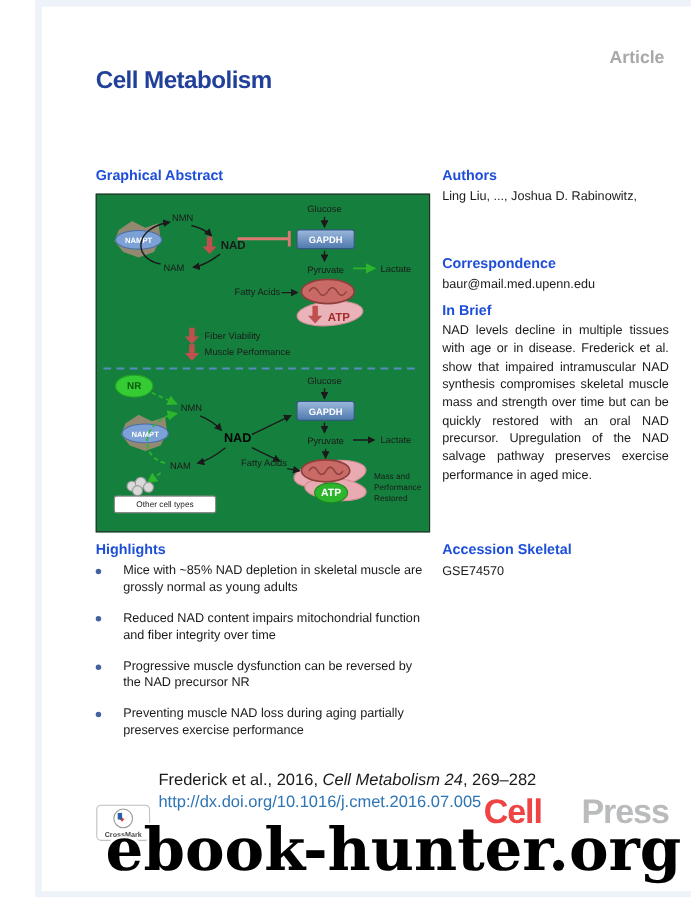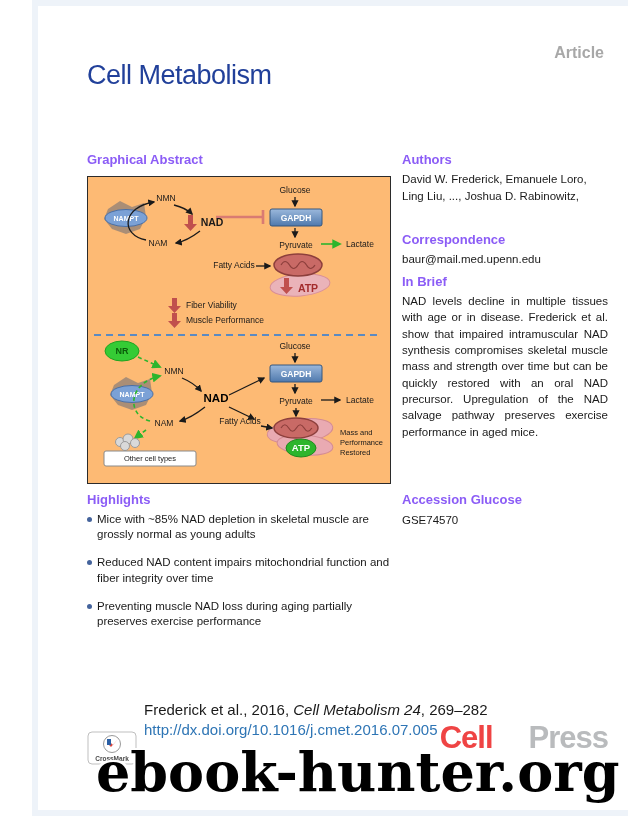--- a/index.html
+++ b/index.html
@@ -4,31 +4,31 @@
 <style>
   * { margin:0; padding:0; box-sizing:border-box; }
   html,body { background:#ffffff; }
   .page {
     position:relative; width:628px; height:816px; background:#fff;
     font-family:"Liberation Sans", sans-serif; color:#1a1a1a; overflow:hidden;
     box-shadow: inset 0 0 0 6px #eef3f9;
     margin-left: 32px;
   }
   .article-label { position:absolute; top:44px; right:56px; font-size:16px; font-weight:bold; color:#a8a8a8; }
-  .journal-logo { position:absolute; top:60px; left:55px; font-size:27px; font-weight:normal; color:#21409a; letter-spacing:-0.5px; }
+  .journal-logo { position:absolute; top:60px; left:55px; font-size:22px; font-weight:bold; color:#21409a; letter-spacing:-0.5px; }
   .paper-title { position:absolute; top:98px; left:55px; width:520px; font-size:18.5px; font-weight:bold; color:#000; line-height:1.3; }
-  .sec-head { font-size:13px; font-weight:bold; color:#8b5cf6; }
+  .sec-head { font-size:13px; font-weight:bold; color:#1d4ed8; }
   .pos { position:absolute; }
-  .figure-box { position:absolute; top:176px; left:55px; width:304px; height:308px; border:1.5px solid #2b2b2b; background:#fdba74; }
+  .figure-box { position:absolute; top:176px; left:55px; width:304px; height:308px; border:1.5px solid #2b2b2b; background:#15803d; }
   .right-col { width:206px; }
   .body-text { font-size:11.5px; color:#1a1a1a; line-height:1.42; }
   .authors-line { font-size:11.5px; line-height:1.45; }
   .brief-text { text-align:justify; }
   .hl-list { list-style:none; width:306px; }
-  .hl-item { display:flex; gap:5px; margin-bottom:13px; font-size:11.5px; line-height:1.32; }
+  .hl-item { display:flex; gap:20px; margin-bottom:13px; font-size:11.5px; line-height:1.32; }
   .hl-dot { width:5px; height:5px; border-radius:50%; background:#44639c; margin-top:5px; flex:none; }
   .footer-cite { position:absolute; left:112px; top:700px; font-size:15px; line-height:1.34; color:#1a1a1a; }
   .it { font-style:italic; }
   .doi-link { color:#2e75b5; }
   .crossmark { position:absolute; left:55px; top:731px; }
   .cellpress { position:absolute; right:52px; top:720px; font-size:31px; font-weight:800; letter-spacing:-1px; }
   .cp-cell { color:#ef4444; }
   .cp-press { color:#b9bbbd;padding-left:36px; }
   .watermark {
     position:absolute; left:64px; top:740px; z-index:10;
@@ -172,21 +172,20 @@
 
         <text x="252" y="258" class="t75">Mass and</text>
         <text x="252" y="268" class="t75">Performance</text>
         <text x="252" y="278" class="t75">Restored</text>
       </g>
     </svg>
   </div>
 
   <div class="sec-head pos" style="top:152px; left:370px;">Authors</div>
   <div class="pos right-col" style="top:171px; left:370px;">
-    <div class="authors-line">David W. Frederick, Emanuele Loro,</div>
     <div class="authors-line">Ling Liu, ..., Joshua D. Rabinowitz,</div>
   </div>
 
   <div class="sec-head pos" style="top:232px; left:370px;">Correspondence</div>
   <div class="pos body-text" style="top:251px; left:370px;">baur@mail.med.upenn.edu</div>
 
   <div class="sec-head pos" style="top:274px; left:370px;">In Brief</div>
   <div class="pos right-col body-text brief-text" style="top:293px; left:370px;">NAD levels decline in multiple tissues with age or in disease. Frederick et al. show that impaired intramuscular NAD synthesis compromises skeletal muscle mass and strength over time but can be quickly restored with an oral NAD precursor. Upregulation of the NAD salvage pathway preserves exercise performance in aged mice.</div>
 
   <div class="sec-head pos" style="top:492px; left:55px;">Highlights</div>
@@ -194,25 +193,29 @@
     <li class="hl-item">
         <span class="hl-dot"></span>
         <span>Mice with ~85% NAD depletion in skeletal muscle are grossly normal as young adults</span>
       </li>
     <li class="hl-item">
         <span class="hl-dot"></span>
         <span>Reduced NAD content impairs mitochondrial function and fiber integrity over time</span>
       </li>
     <li class="hl-item">
         <span class="hl-dot"></span>
+        <span>Progressive muscle dysfunction can be reversed by the NAD precursor NR</span>
+      </li>
+    <li class="hl-item">
+        <span class="hl-dot"></span>
         <span>Preventing muscle NAD loss during aging partially preserves exercise performance</span>
       </li>
   </ul>
 
-  <div class="sec-head pos" style="top:492px; left:370px;">Accession Glucose</div>
+  <div class="sec-head pos" style="top:492px; left:370px;">Accession Skeletal</div>
   <div class="pos body-text" style="top:512px; left:370px;">GSE74570</div>
 
   <div class="crossmark">
     <svg width="50" height="34" viewBox="0 0 50 34">
       <rect x="1" y="1" width="48" height="32" rx="4" fill="#fff" stroke="#bfbfbf"></rect>
       <circle cx="25" cy="13" r="8.5" fill="#fff" stroke="#9a9a9a"></circle>
       <polygon points="20,12 24,16 31,8 26,14 23,11" fill="#d64541"></polygon>
       <rect x="20" y="8" width="4" height="6" fill="#2a5fa5"></rect>
       <text x="25" y="30" text-anchor="middle" style="font-size:6.5px; fill:#4a4a4a; font-weight:bold;">CrossMark</text>
     </svg>

